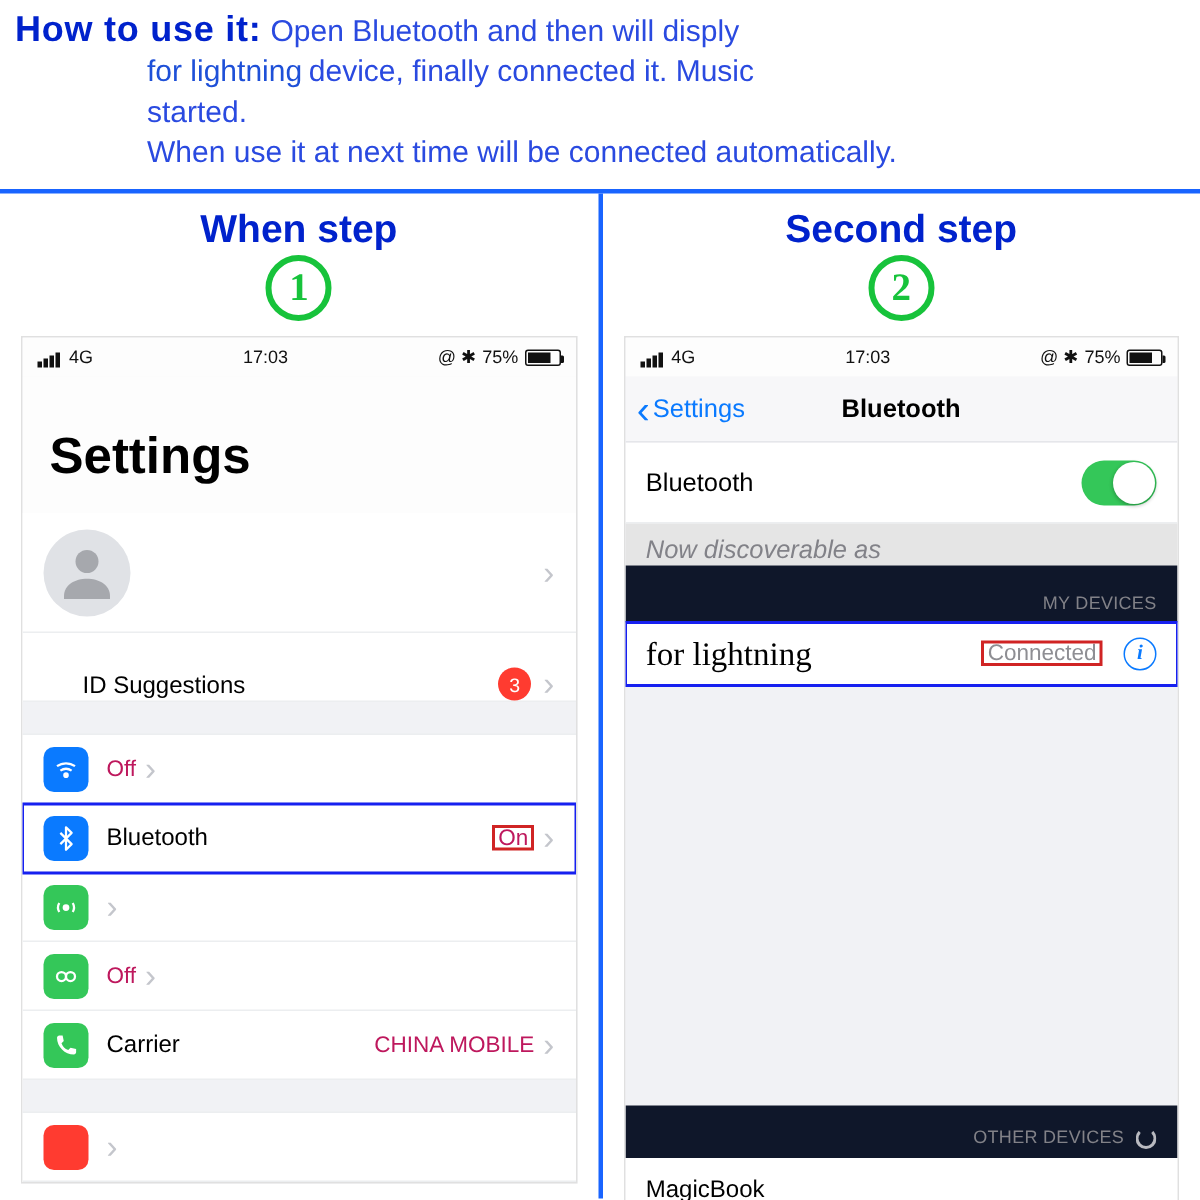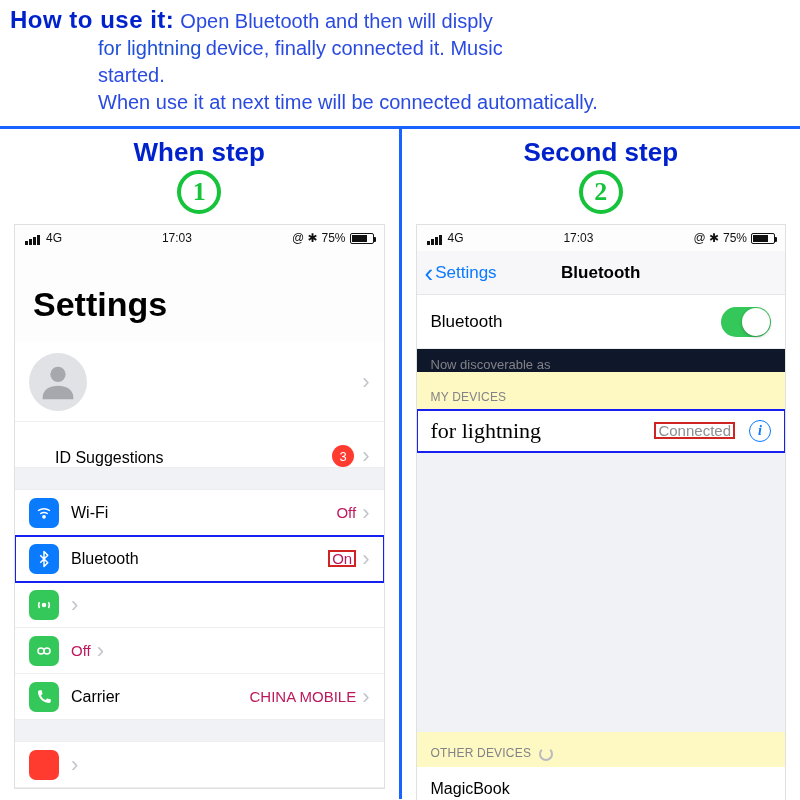--- a/index.html
+++ b/index.html
@@ -55,22 +55,22 @@
   .ios-switch.off .knob { left:1px; }
   .ios-switch.on .knob { right:1px; }
 
   .highlight-blue { outline: 2px solid #1620f0; outline-offset: -1px; }
   .highlight-red { outline: 2px solid #d02424; outline-offset: -2px; padding: 0 4px; }
 
   .nav-bar { height: 44px; display:flex; align-items:center; justify-content:center; position:relative; background:#f7f7f9; border-bottom:1px solid #e5e6ea;}
   .nav-back { position:absolute; left:8px; display:flex; align-items:center; color:#0a7aff; font-size:17px; gap:2px;}
   .nav-title { font-size:17px; font-weight:600; }
 
-  .section-header { font-size: 12px; color: #828288; padding: 18px 14px 6px 14px; background:#fef9c3; text-transform: uppercase; letter-spacing: .2px;}
-  .discover-note { font-size: 13px; color: #828288; padding: 8px 14px 0 14px; background:#0f172a; }
+  .section-header { font-size: 12px; color: #828288; padding: 18px 14px 6px 14px; background:#0f172a; text-transform: uppercase; letter-spacing: .2px; text-align: right;}
+  .discover-note { font-size: 17px; color: #828288; padding: 8px 14px 0 14px; background:#e5e5e5;font-style:italic; }
   .info-circle { width:22px; height:22px; border:1.5px solid #0a7aff; border-radius:50%; display:inline-flex; align-items:center; justify-content:center; color:#0a7aff; font-family: Georgia, serif; font-style: italic; font-size:14px; font-weight:700; margin-left:8px;}
   .device-name-serif { font-family: "Times New Roman", Georgia, serif; font-size: 22px; }
   .spinner { width:14px; height:14px; border:2px solid #b9bac0; border-top-color: transparent; border-radius:50%; display:inline-block; vertical-align:middle; margin-left:4px;}
 
   .col-right-phone-fill { height: 280px; background: #f1f2f5; }
 
 </style>
 </head>
 <body>
 
@@ -141,21 +141,20 @@
 
 
         <div class="cell">
           <span class="icon-box" style="background:#0a7aff">
             <svg viewBox="0 0 24 24" fill="none" stroke="#fff" stroke-width="2">
                 <path d="M4 9a14 14 0 0 1 16 0"></path>
                 <path d="M7 13a9 9 0 0 1 10 0"></path>
                 <circle cx="12" cy="17" r="1.5" fill="#fff"></circle>
               </svg>
           </span>
-          <span class="cell-label">Wi-Fi</span>
           <span class="cell-value">Off</span>
           <span class="chevron">›</span>
         </div>
 
         <div class="cell highlight-blue">
           <span class="icon-box" style="background:#0a7aff">
             <svg viewBox="0 0 24 24" fill="none" stroke="#fff" stroke-width="2" stroke-linejoin="round">
                 <path d="M7 7l10 10-5 5V2l5 5L7 17"></path>
               </svg>
           </span>

